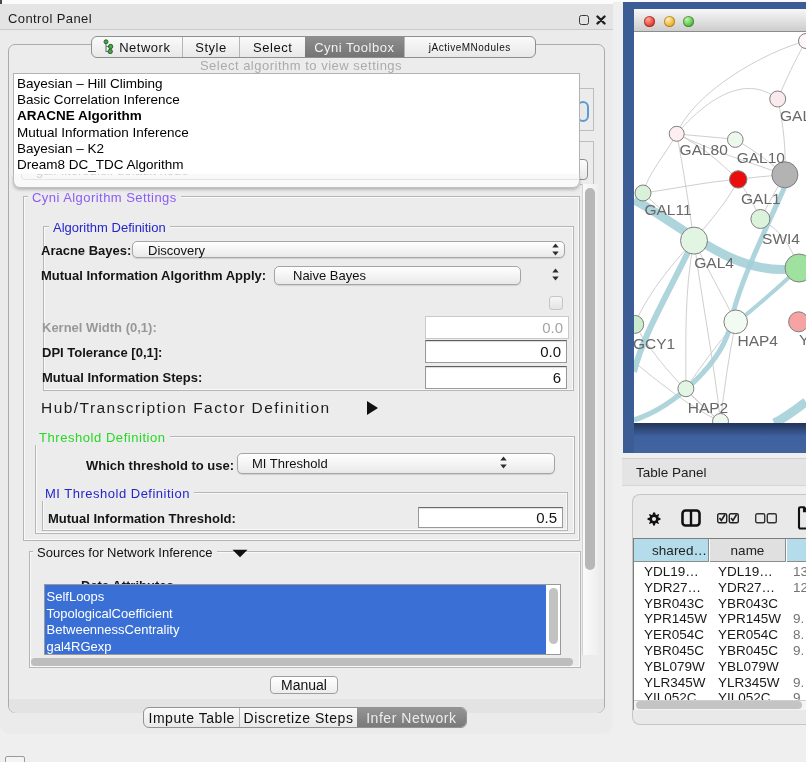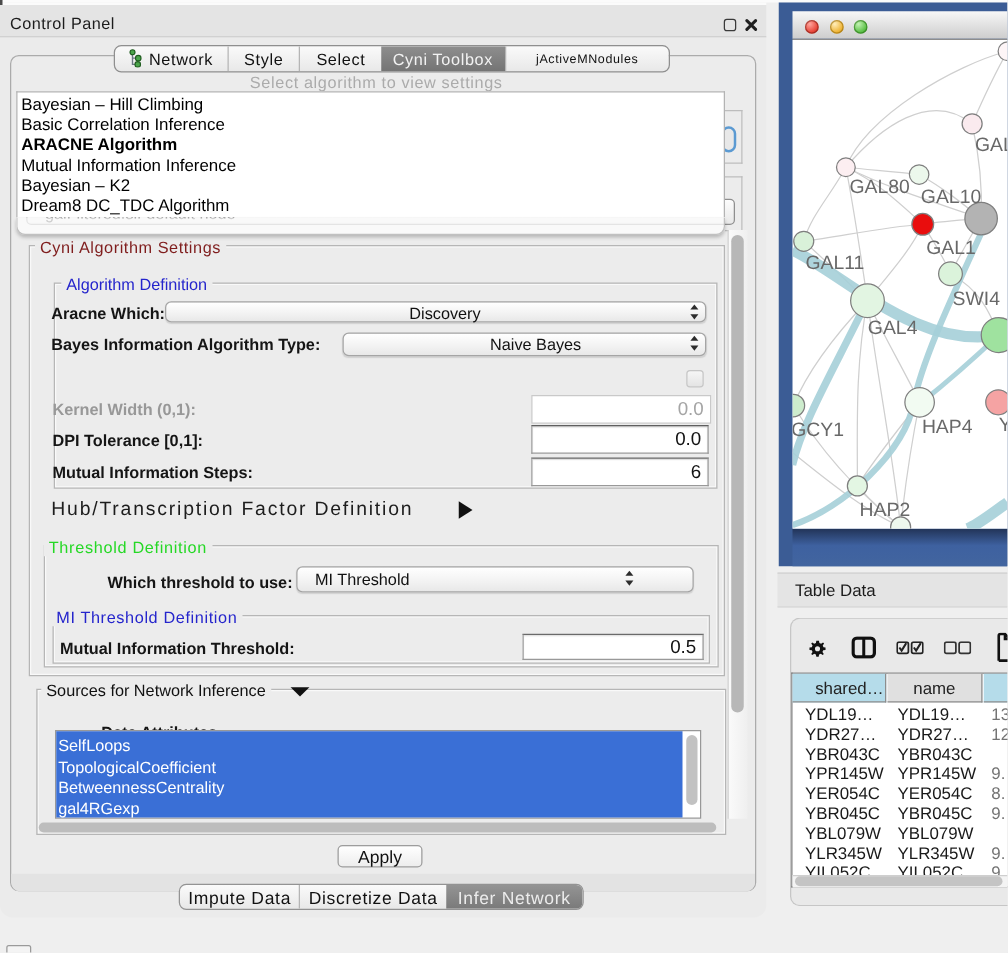--- a/index.html
+++ b/index.html
@@ -50,34 +50,34 @@
 
   <div class="abs" style="left:6px;top:58px;width:590px;text-align:center;font-size:13px;color:#ababab;letter-spacing:0.5px;">Select algorithm to view settings</div>
 
   <div class="abs" style="left:580px;top:88px;width:14px;height:43px;border:1px solid #bdbdbd;border-left:none;"></div>
   <div class="abs" style="left:577px;top:101px;width:12px;height:21px;border:2.5px solid #5b9ad2;border-radius:6px;background:#e8e8e8;"></div>
   <div class="abs" style="left:580px;top:141px;width:14px;height:44px;border:1px solid #bdbdbd;border-left:none;"></div>
   <div class="abs" style="left:21px;top:159px;width:567px;height:21px;border:1px solid #8f8f8f;border-radius:4px;background:linear-gradient(#fcfcfc,#e8e8e8);z-index:1;"></div>
   <div class="abs" style="left:36px;top:163px;font-size:13px;color:#2a2a2a;z-index:2;">galFiltered.sif default node</div>
 
   <div class="abs grp" style="left:23px;top:196px;width:557px;height:345px;"></div>
-  <div class="gtitle" style="left:28px;top:190px;color:#7f1d1d;letter-spacing:0.45px;">Cyni Algorithm Settings</div>
+  <div class="gtitle" style="left:28px;top:190px;color:#8b5cf6;letter-spacing:0.45px;">Cyni Algorithm Settings</div>
 
   <div class="abs grp" style="left:43px;top:226px;width:531px;height:165px;"></div>
   <div class="gtitle" style="left:49px;top:220px;color:#2525cc;">Algorithm Definition</div>
 
-  <div class="abs lbl" style="left:41px;top:243px;">Aracne Which:</div>
-  <div class="abs combo" style="left:132px;top:241px;width:433px;height:17px;line-height:18px;padding-left:15px;text-align:center;">Discovery</div>
+  <div class="abs lbl" style="left:41px;top:243px;">Aracne Bayes:</div>
+  <div class="abs combo" style="left:132px;top:241px;width:433px;height:17px;line-height:18px;padding-left:15px;">Discovery</div>
   <svg class="arrows" style="left:551px;top:243px;" width="8" height="13" viewBox="0 0 8 13">
       <path d="M4 0.5 L7.2 4.6 L0.8 4.6 Z" fill="#2c2c2c"></path>
       <path d="M4 12.5 L7.2 8.4 L0.8 8.4 Z" fill="#2c2c2c"></path>
     </svg>
 
-  <div class="abs lbl" style="left:41px;top:268px;">Bayes Information Algorithm Type:</div>
-  <div class="abs combo" style="left:274px;top:266px;width:291px;height:19px;line-height:18px;padding-left:18px;text-align:center;">Naive Bayes</div>
+  <div class="abs lbl" style="left:41px;top:268px;">Mutual Information Algorithm Apply:</div>
+  <div class="abs combo" style="left:274px;top:266px;width:247px;height:19px;line-height:18px;padding-left:18px;">Naive Bayes</div>
   <svg class="arrows" style="left:551px;top:268px;" width="8" height="13" viewBox="0 0 8 13">
       <path d="M4 0.5 L7.2 4.6 L0.8 4.6 Z" fill="#2c2c2c"></path>
       <path d="M4 12.5 L7.2 8.4 L0.8 8.4 Z" fill="#2c2c2c"></path>
     </svg>
 
   <div class="abs" style="left:549px;top:296px;width:14px;height:14px;background:linear-gradient(#f6f6f6,#e4e4e4);border:1px solid #c6c6c6;border-radius:3px;"></div>
 
   <div class="abs lbl dis" style="left:42px;top:320px;">Kernel Width (0,1):</div>
   <div class="abs fld" style="left:425px;top:316px;width:144px;height:23px;line-height:21px;border:1px solid #c9c9c9;color:#a5a5a5;">0.0</div>
 
@@ -119,26 +119,26 @@
   <div class="abs" style="left:44px;top:584px;width:517px;height:71px;background:#fff;border:1px solid #989898;"></div>
   <div class="abs" style="left:45px;top:585px;width:501px;height:69px;background:#3a6fd6;"></div>
   <div class="abs" style="left:46.5px;top:589px;font-size:13px;color:#fff;line-height:16.5px;white-space:nowrap;">SelfLoops<br>TopologicalCoefficient<br>BetweennessCentrality<br>gal4RGexp</div>
   <div class="abs" style="left:549px;top:588px;width:9px;height:56px;background:#c2c2c2;border-radius:4.5px;"></div>
 
   <div class="abs" style="left:31px;top:658px;width:542px;height:8px;background:#bdbdbd;border-radius:4px;"></div>
 
   <div class="abs" style="left:582px;top:184px;width:16px;height:471px;background:linear-gradient(90deg,#fafafa,#efefef);border-left:1px solid #d2d2d2;"></div>
   <div class="abs" style="left:585px;top:188px;width:10px;height:382px;background:#b7b7b7;border-radius:5px;"></div>
 
-  <div class="abs" style="left:270px;top:676px;width:68px;height:18px;background:linear-gradient(#ffffff,#ededed);border:1px solid #9d9d9d;border-radius:4px;display:flex;align-items:center;justify-content:center;font-size:14px;color:#111;">Apply</div>
+  <div class="abs" style="left:270px;top:676px;width:68px;height:18px;background:linear-gradient(#ffffff,#ededed);border:1px solid #9d9d9d;border-radius:4px;display:flex;align-items:center;justify-content:center;font-size:14px;color:#111;">Manual</div>
 
   <div class="abs" style="left:9px;top:699px;width:595px;height:14px;background:#e3e3e3;border-radius:0 0 7px 7px;"></div>
   <div id="bottabs" class="abs" style="letter-spacing:0.55px;left:143px;top:707px;width:324px;height:21px;border:1px solid #939393;border-radius:6px;background:linear-gradient(#fafafa,#e8e8e8);overflow:hidden;display:flex;">
-    <div style="width:97px;height:100%;display:flex;align-items:center;justify-content:center;font-size:14px;color:#111;border-right:1px solid #b5b5b5;">Impute Data</div>
-    <div style="width:117px;height:100%;display:flex;align-items:center;justify-content:center;font-size:14px;color:#111;">Discretize Data</div>
+    <div style="width:97px;height:100%;display:flex;align-items:center;justify-content:center;font-size:14px;color:#111;border-right:1px solid #b5b5b5;">Impute Table</div>
+    <div style="width:117px;height:100%;display:flex;align-items:center;justify-content:center;font-size:14px;color:#111;">Discretize Steps</div>
     <div style="width:110px;height:100%;display:flex;align-items:center;justify-content:center;font-size:14px;color:#ececec;background:linear-gradient(#949494,#7a7a7a);">Infer Network</div>
   </div>
 
   <div class="abs" style="left:5px;top:756px;width:20px;height:10px;background:#f4f4f4;border:1px solid #9a9a9a;border-radius:2px;"></div>
 
   <div class="abs" style="left:13px;top:73px;width:567px;height:101px;background:#ffffff;border:1px solid #b3b3b3;border-bottom:none;z-index:50;"></div>
   <div class="abs" style="left:13px;top:174px;width:567px;height:14px;background:rgba(252,252,252,0.78);border:1px solid rgba(160,160,160,0.65);border-top:none;border-radius:0 0 7px 7px;box-shadow:0 2px 3px rgba(0,0,0,0.22);z-index:52;"></div>
   <div class="abs" style="left:17px;top:76px;z-index:51;font-size:13.5px;color:#000;line-height:16.2px;white-space:nowrap;">Bayesian – Hill Climbing<br>Basic Correlation Inference<br><b>ARACNE Algorithm</b><br>Mutual Information Inference<br>Bayesian – K2<br>Dream8 DC_TDC Algorithm</div>
 
   <div class="abs" style="left:623px;top:2px;width:183px;height:451px;background:#3b5c95;"></div>
@@ -213,21 +213,21 @@
         <text x="60.3" y="235.5">GAL4</text>
         <text x="-1" y="317">GCY1</text>
         <text x="103.5" y="314">HAP4</text>
         <text x="165" y="313">Y</text>
         <text x="53.7" y="381">HAP2</text>
       </g>
     </svg>
   </div>
 
   <div class="abs" style="left:622px;top:458px;width:184px;height:28px;background:#e4e4e4;border-top:1px solid #d0d0d0;border-bottom:1px solid #d6d6d6;"></div>
-  <div class="abs" style="left:636px;top:465px;font-size:13.5px;color:#1c1c1c;">Table Data</div>
+  <div class="abs" style="left:636px;top:465px;font-size:13.5px;color:#1c1c1c;">Table Panel</div>
 
   <div class="abs" style="left:632px;top:494px;width:180px;height:231px;background:#e9e9e9;border:1px solid #c6c6c6;border-radius:8px 0 0 8px;border-right:none;"></div>
 
   <svg class="abs" style="left:647px;top:512px;" width="14" height="14" viewBox="0 0 24 24">
       <path fill="#111" d="M12 8.5 A3.5 3.5 0 1 0 12 15.5 A3.5 3.5 0 1 0 12 8.5 M12 1 L14 1 L14.6 4.2 L16.9 5.2 L19.6 3.4 L21 4.8 L19.2 7.5 L20.2 9.8 L23 10.4 L23 13.6 L19.8 14.2 L18.8 16.5 L20.6 19.2 L19.2 20.6 L16.5 18.8 L14.2 19.8 L13.6 23 L10.4 23 L9.8 19.8 L7.5 18.8 L4.8 20.6 L3.4 19.2 L5.2 16.5 L4.2 14.2 L1 13.6 L1 10.4 L4.2 9.8 L5.2 7.5 L3.4 4.8 L4.8 3.4 L7.5 5.2 L9.8 4.2 L10.4 1 Z"></path>
     </svg>
   <svg class="abs" style="left:681px;top:509px;" width="20" height="18" viewBox="0 0 20 18">
       <rect x="1.5" y="1.5" width="17" height="15" rx="3" fill="none" stroke="#111" stroke-width="2.6"></rect>
       <line x1="10" y1="2" x2="10" y2="16" stroke="#111" stroke-width="2.4"></line>
     </svg>

